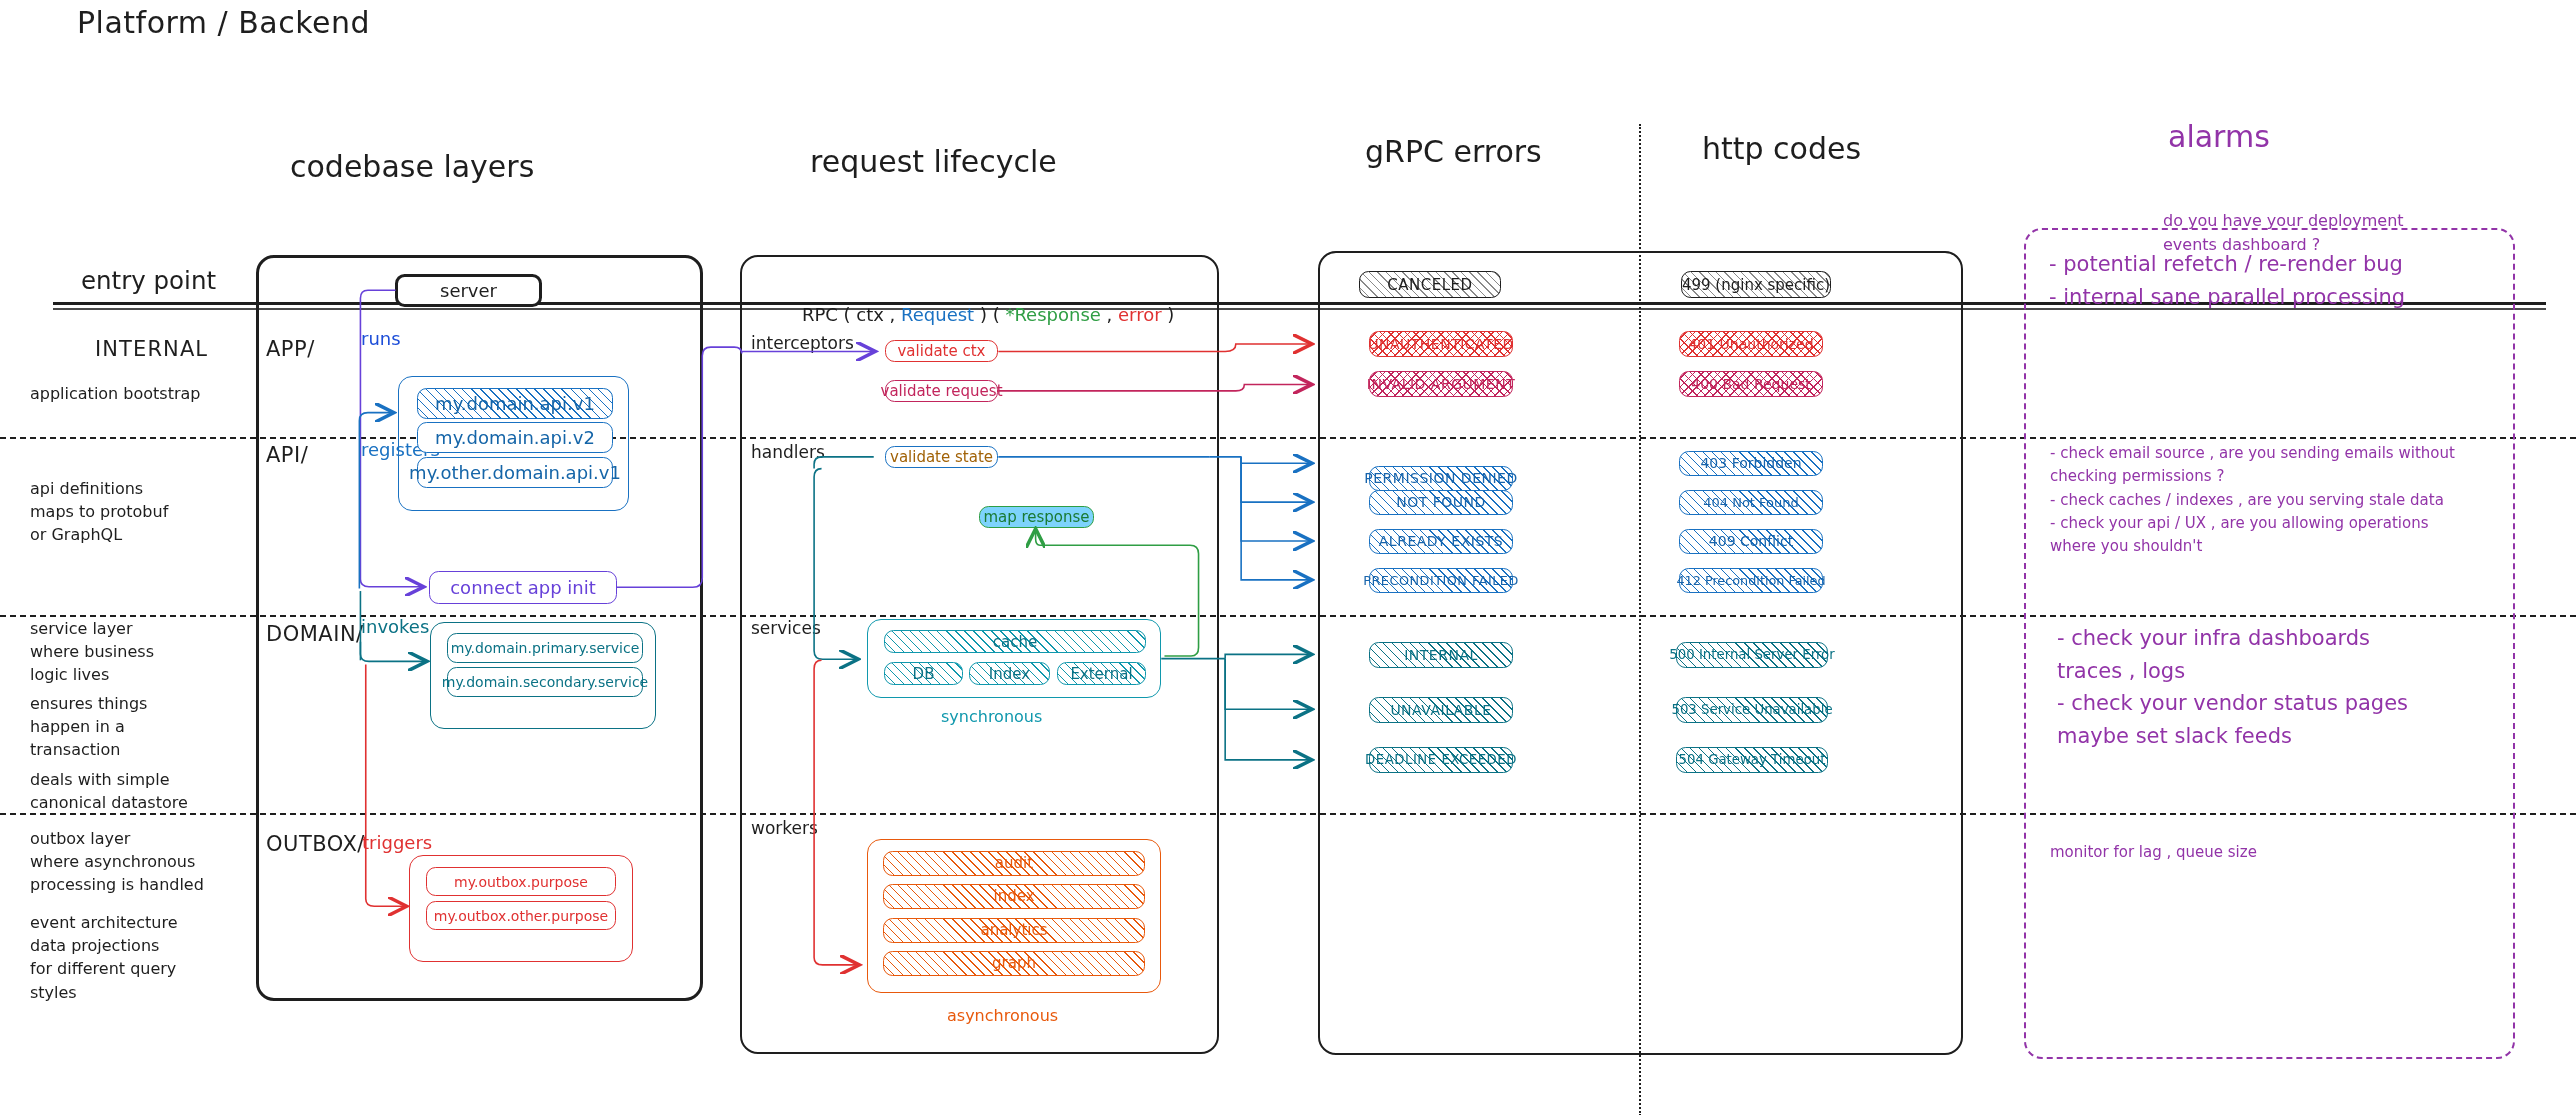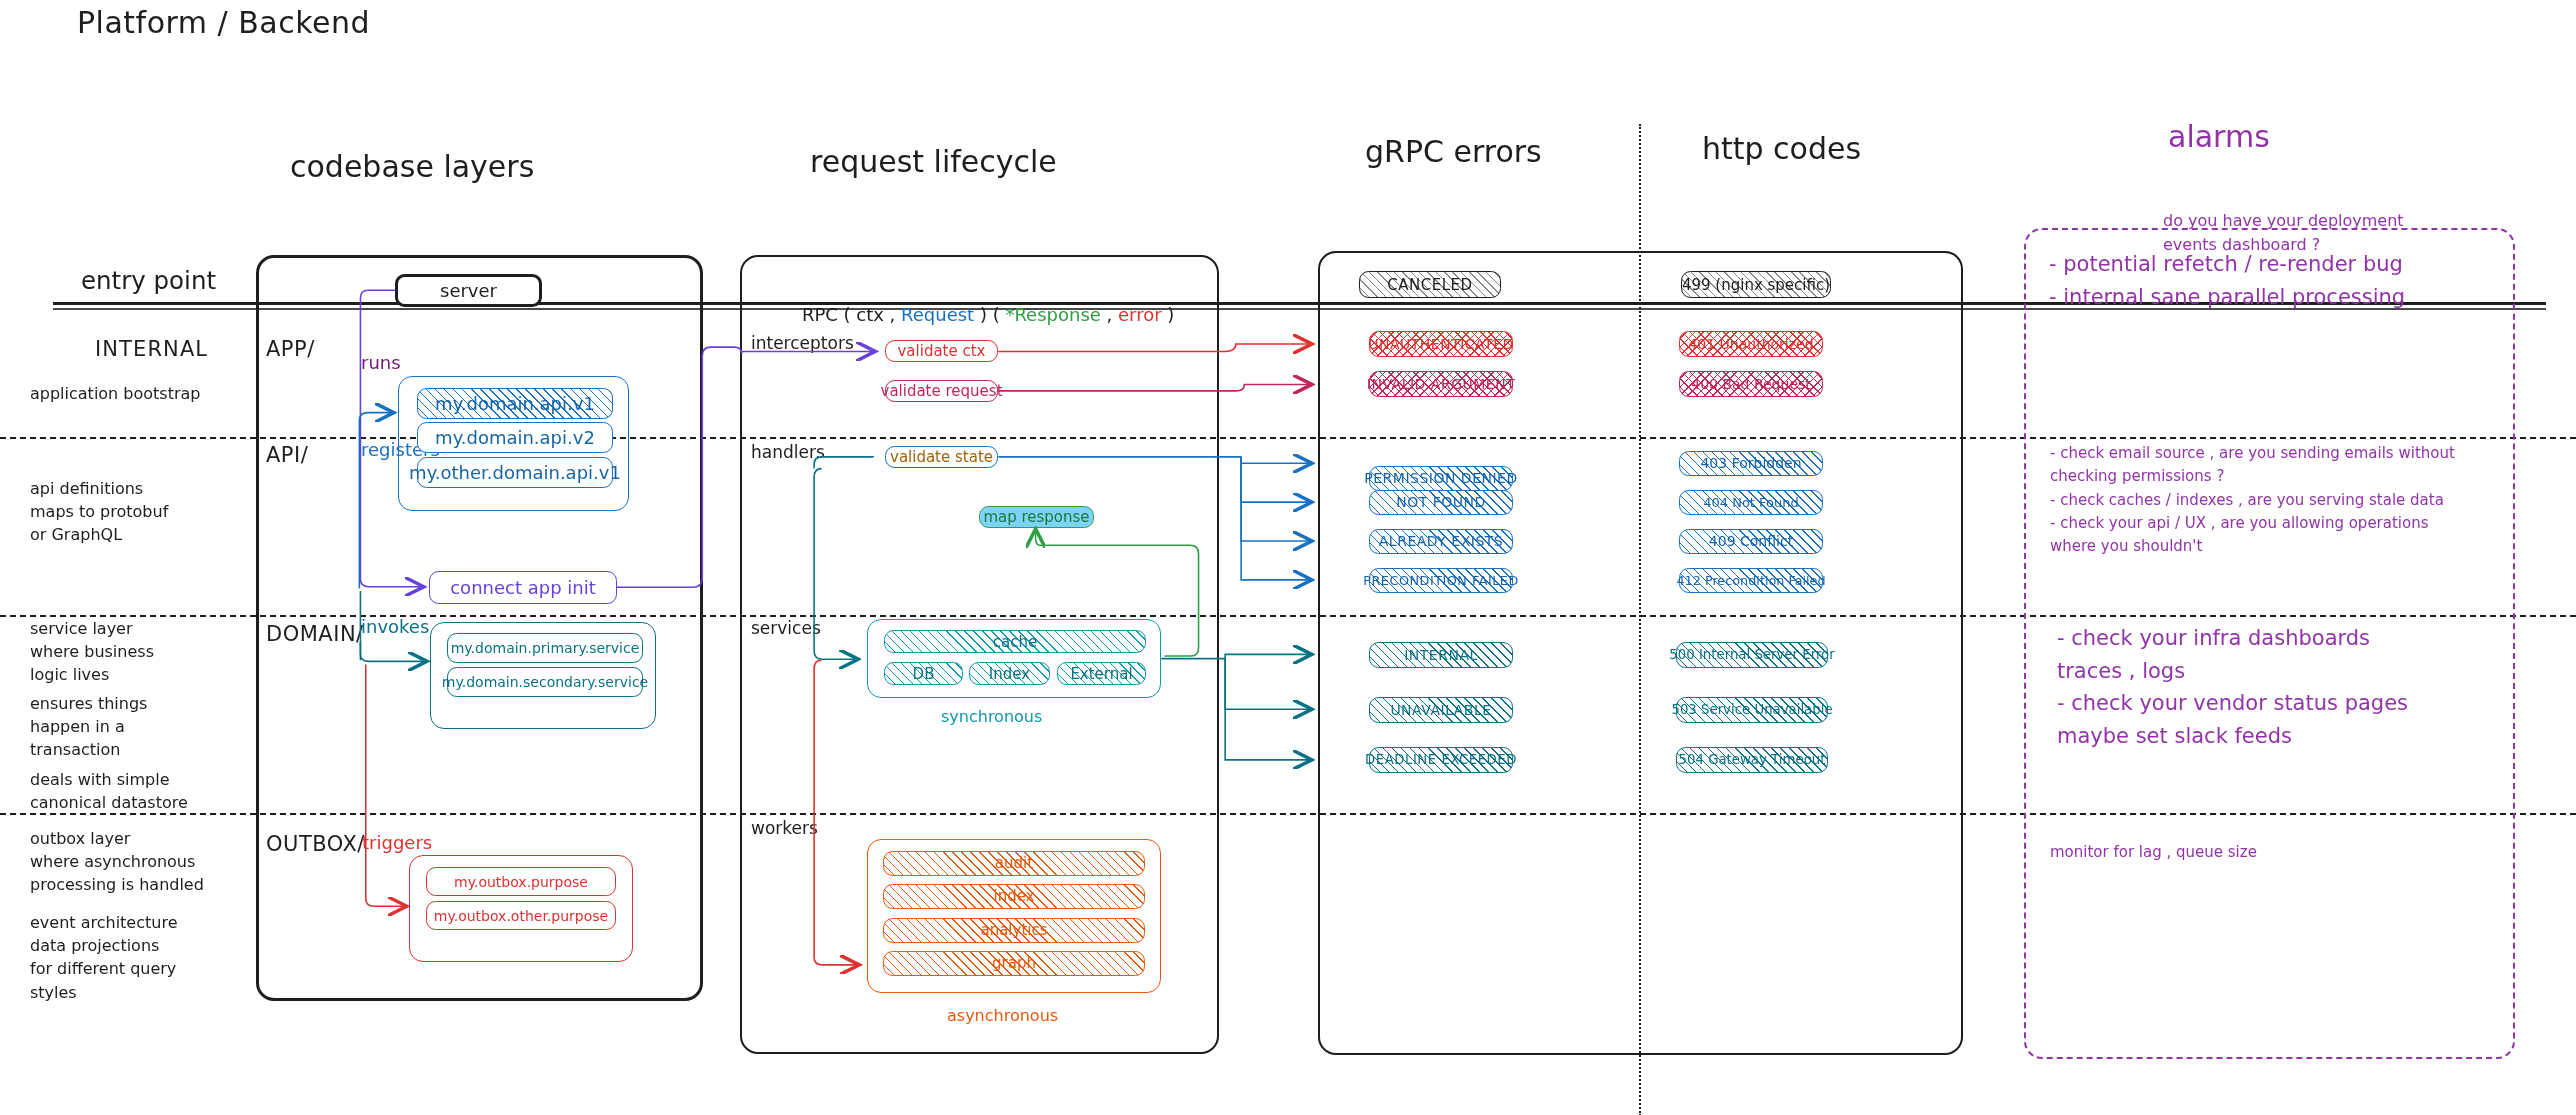--- a/index.html
+++ b/index.html
@@ -105,21 +105,21 @@
 styles</div>
 
   <div class="t dirlabel" style="left:266px; top:336px;">APP/</div>
   <div class="t dirlabel" style="left:266px; top:442px;">API/</div>
   <div class="t dirlabel" style="left:266px; top:621px;">DOMAIN/</div>
   <div class="t dirlabel" style="left:266px; top:831px;">OUTBOX/</div>
 
   <div class="panel thick" style="left:256px; top:255px; width:447px; height:746px;"></div>
   <div class="box" style="left:395px; top:274px; width:147px; height:33px; border-width:3.2px; font-size:18px;">server</div>
 
-  <div class="t edgelabel" style="left:361px; top:352px; color:#701a75;">runs</div>
+  <div class="t edgelabel" style="left:361px; top:328px; color:#1d4ed8;">runs</div>
   <div class="t edgelabel" style="left:361px; top:439px; color:#1971c2;">registers</div>
   <div class="t edgelabel" style="left:361px; top:616px; color:#0b7285;">invokes</div>
   <div class="t edgelabel" style="left:362px; top:832px; color:#e03131;">triggers</div>
 
   <div class="box" style="left:534px; top:575px; left:429px; top:571px; width:188px; height:33px;
               border-color:#6741d9; color:#6741d9; border-width:1.6px;">connect app init</div>
 
   <div class="group" style="left:551px; top:376px; left:398px; top:376px; width:231px; height:135px;
               border-color:#1971c2;"></div>
   <div class="box h-blue" style="left:417px; top:388px; width:196px; height:31px; border-color:#1971c2; color:#1565a8;">my.domain.api.v1</div>

